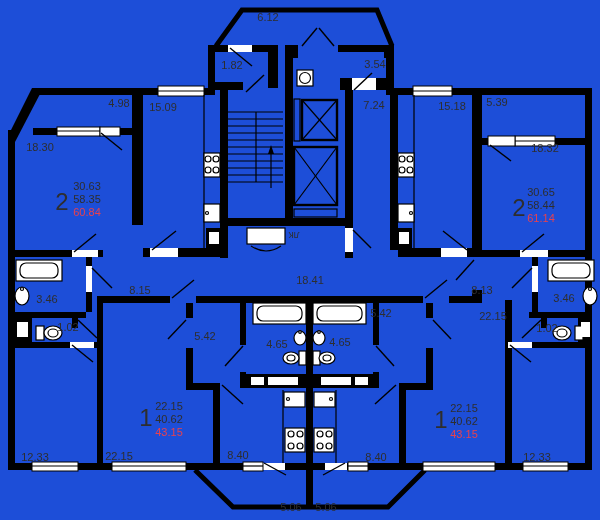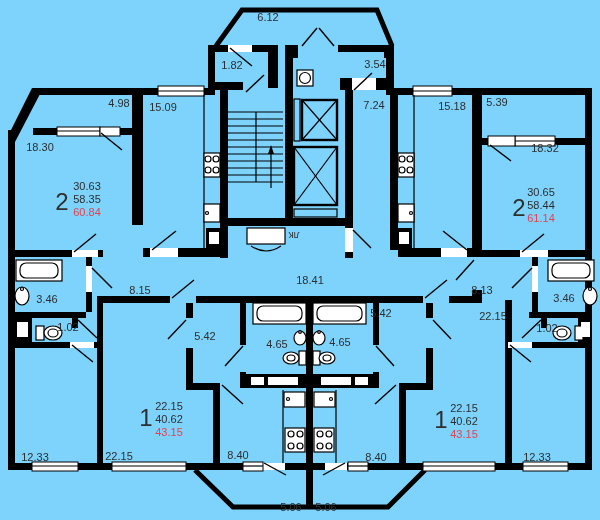--- a/index.html
+++ b/index.html
@@ -1,16 +1,16 @@
 <!DOCTYPE html>
 <html><head>
 <meta charset="utf-8">
 <style>
   html,body{margin:0;padding:0;background:#ffffff;}
-  .stage{width:600px;height:520px;position:relative;background:#7dd3fc;overflow:hidden;}
+  .stage{width:600px;height:520px;position:relative;background:#1d4ed8;overflow:hidden;}
   svg{display:block;}
   .lbl{font-family:"Liberation Sans",sans-serif;font-size:11px;fill:#2e2e2e;}
   .lbl-big{font-family:"Liberation Sans",sans-serif;font-size:24px;fill:#2e2e2e;}
   .lbl-red{font-family:"Liberation Sans",sans-serif;font-size:11px;fill:#e8414e;}
   .lbl-tiny{font-family:"Liberation Sans",sans-serif;font-size:9px;fill:#2e2e2e;}
   .wall{fill:#000;}
   .gap{fill:#fff;}
   .win{fill:#fff;stroke:#000;stroke-width:1;}
   .thin{stroke:#000;stroke-width:1.2;fill:none;}
   .fix{stroke:#000;stroke-width:1.2;fill:#fff;}

